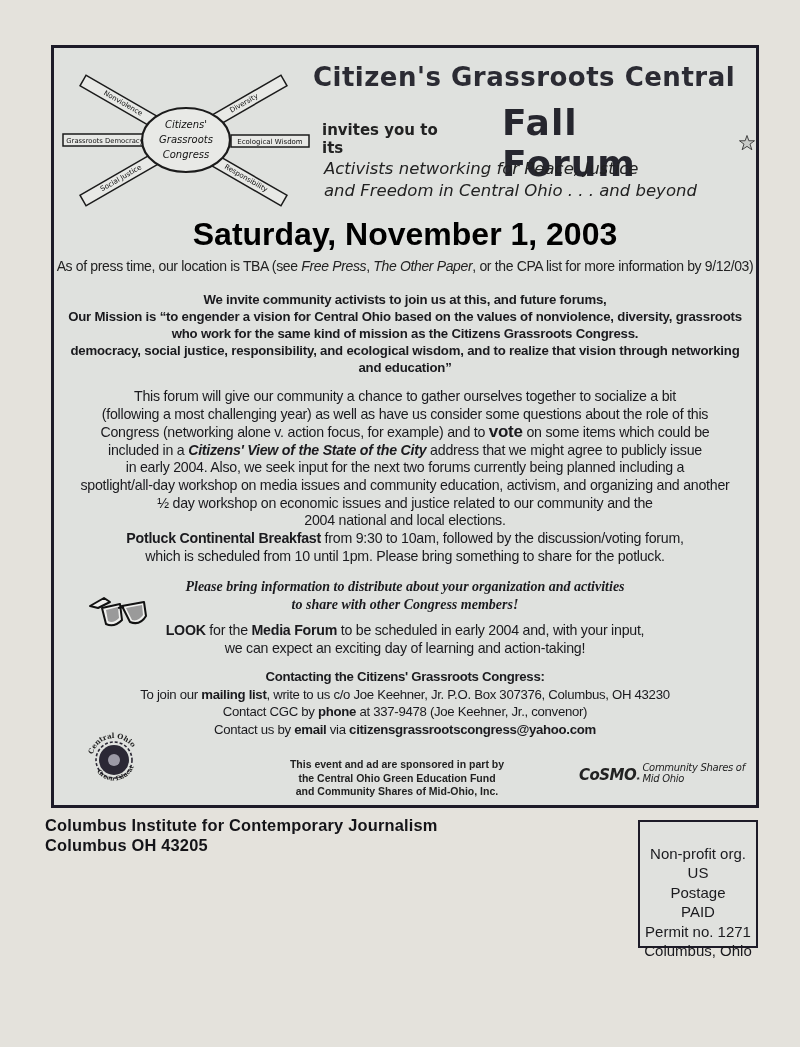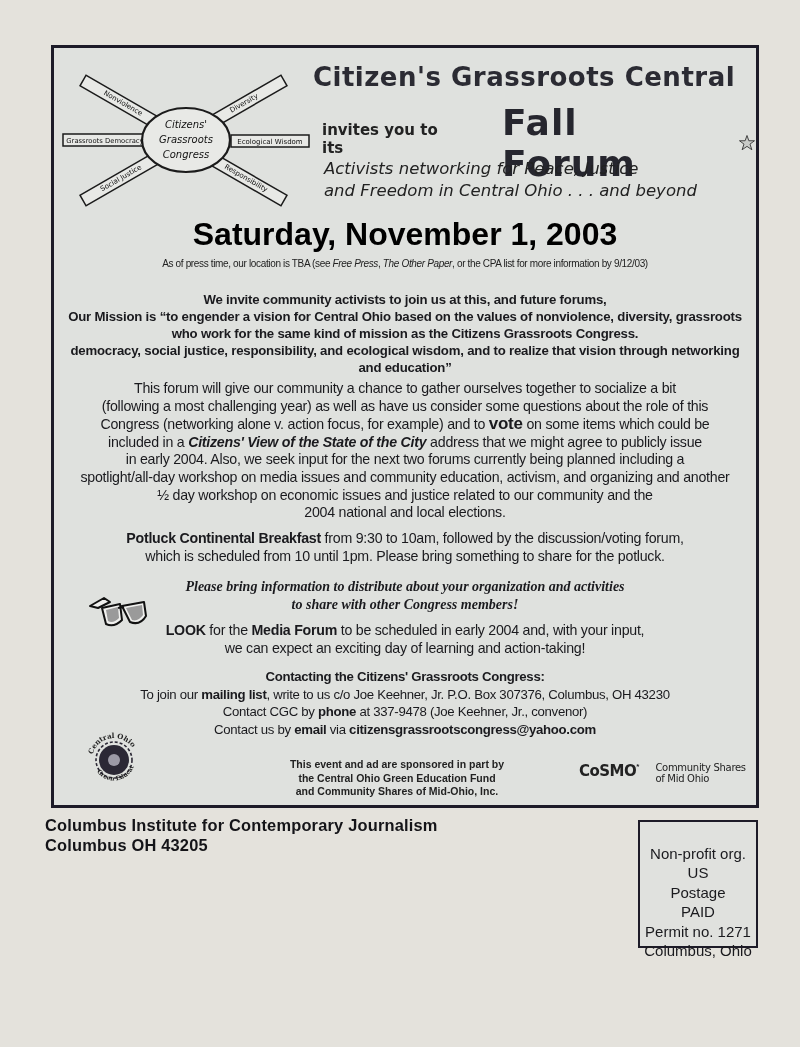--- a/index.html
+++ b/index.html
@@ -26,38 +26,38 @@
   .tagline {
     position:absolute; left:270px; top:110px; width:420px;
     font-family:"DejaVu Sans", sans-serif; font-style:italic; font-size:16.5px; line-height:22px; color:#222;
   }
   .date {
     position:absolute; left:0; top:168px; width:702px; text-align:center;
     font-size:32px; font-weight:bold; color:#000000;
   }
   .tba {
     position:absolute; left:0; top:210px; width:702px; text-align:center;
-    font-size:10px; letter-spacing:-0.35px; color:#222;
+    font-size:14px; letter-spacing:-0.35px; color:#222;
   }
   .block { position:absolute; left:0; width:702px; text-align:center; }
   .mission { top:243px; font-size:13.2px; font-weight:bold; line-height:17px; letter-spacing:-0.2px; }
-  .body-text { top:332px; font-size:14.2px; line-height:17.6px; letter-spacing:-0.25px;text-align:center; }
+  .body-text { top:340px; font-size:14.2px; line-height:17.6px; letter-spacing:-0.25px;text-align:center; }
   .potluck { top:482px; font-size:14.2px; line-height:17.6px; letter-spacing:-0.25px; }
   .bring { top:530px; font-family:"Liberation Serif", serif; font-style:italic; font-weight:bold; font-size:14px; line-height:18px; }
   .look { top:574px; font-size:14.2px; line-height:17.6px; letter-spacing:-0.25px; }
   .contact { top:620px; font-size:13.2px; line-height:17.5px; letter-spacing:-0.3px; }
   .glasses { position:absolute; left:34px; top:546px; width:62px; height:36px; }
   .green-logo { position:absolute; left:30px; top:680px; width:60px; height:62px; }
   .sponsor {
     position:absolute; left:228px; top:710px; width:230px; text-align:center;
     font-size:10.5px; font-weight:bold; line-height:13.5px; color:#222;
   }
-  .cosmo { position:absolute; left:525px; top:714px; display:flex; align-items:flex-start; }
+  .cosmo { position:absolute; left:525px; top:714px; display:flex; align-items:flex-end;font-style:italic; }
   .cosmo-mark { font-family:"DejaVu Sans", sans-serif; font-weight:bold; font-size:15px; color:#222; letter-spacing:-0.5px; }
-  .cosmo-name { font-family:"DejaVu Sans", sans-serif; font-size:10px; color:#222; margin-left:16px; letter-spacing:-0.3px; }
+  .cosmo-name { font-family:"DejaVu Sans", sans-serif; font-size:10px; color:#222; margin-left:3px; letter-spacing:-0.3px; }
   .b { font-weight:bold; }
   .i { font-style:italic; }
   .bi { font-weight:bold; font-style:italic;margin-top:11px; }
   .vote { font-weight:bold; font-size:17px; }
   .return-addr {
     position:absolute; left:45px; top:815px;
     font-size:16.4px; font-weight:900; line-height:20px; color:#141418; letter-spacing:0.2px;
   }
   .postage {
     position:absolute; left:638px; top:820px; width:120px; height:128px;

